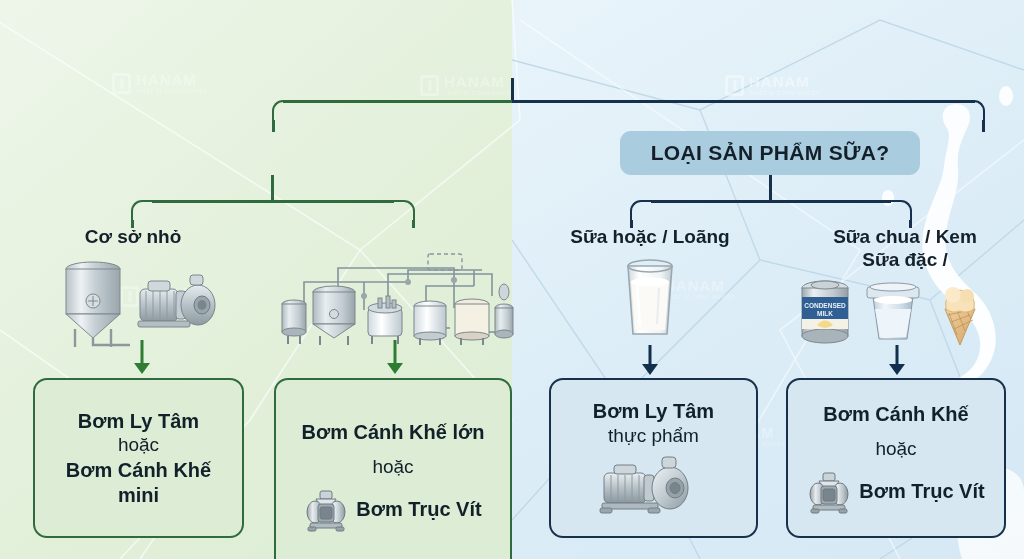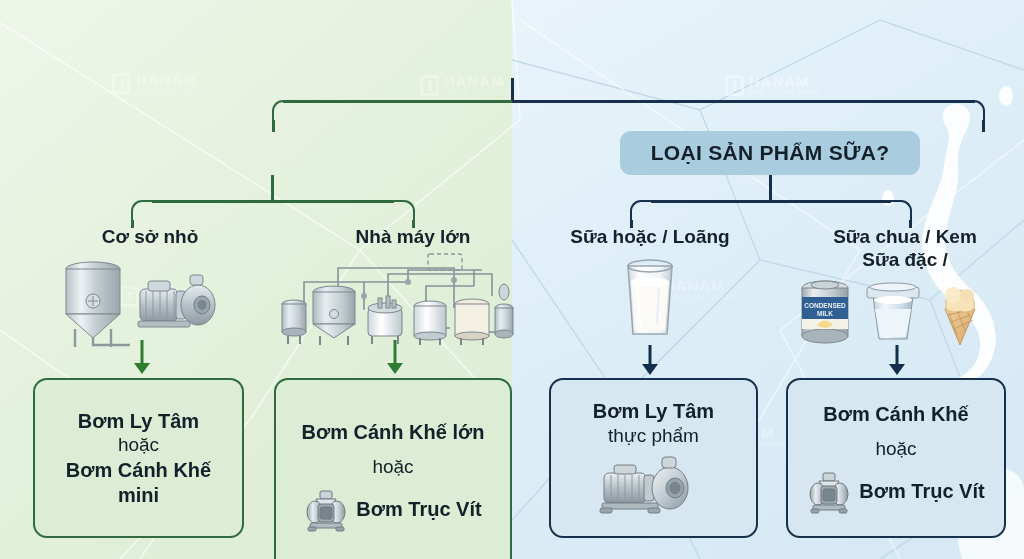--- a/index.html
+++ b/index.html
@@ -212,23 +212,22 @@
   <div class="cap tr" style="left:393px;top:200px;"></div>
   <div class="ln v" style="left:412px;top:220px;height:8px;"></div>
 
   <div class="ln v navy" style="left:769px;top:175px;height:27px;"></div>
   <div class="ln h navy" style="left:651px;top:200px;width:240px;"></div>
   <div class="cap navy tl" style="left:630px;top:200px;"></div>
   <div class="ln v navy" style="left:630px;top:220px;height:8px;"></div>
   <div class="cap navy tr" style="left:890px;top:200px;"></div>
   <div class="ln v navy" style="left:909px;top:220px;height:8px;"></div>
 
-  <div class="blabel" style="left:43px;top:225px;width:214px;">Cơ sở nhỏ</div>
-
-  <div class="blabel" style="left:300px;top:225px;width:226px;">Nhà máy lớn</div>
+  <div class="blabel" style="left:26px;top:225px;width:214px;">Cơ sở nhỏ</div>
+
 
   <div class="blabel" style="left:540px;top:225px;width:220px;">Sữa hoặc / Loãng</div>
 
   <div class="blabel" style="left:790px;top:225px;width:230px;">
     <div>Sữa chua / Kem</div>
     <div>Sữa đặc /</div>
   </div>
 
   <div class="illus" style="left:52px;top:255px;">
     <svg width="175" height="95" viewBox="0 0 175 95">

